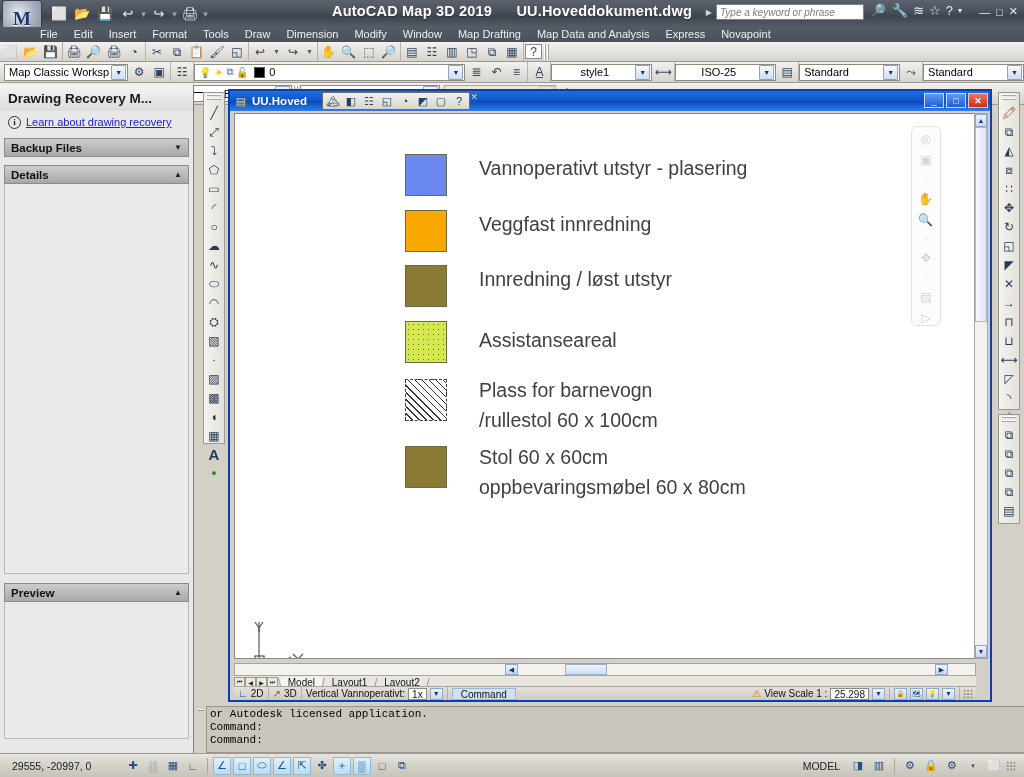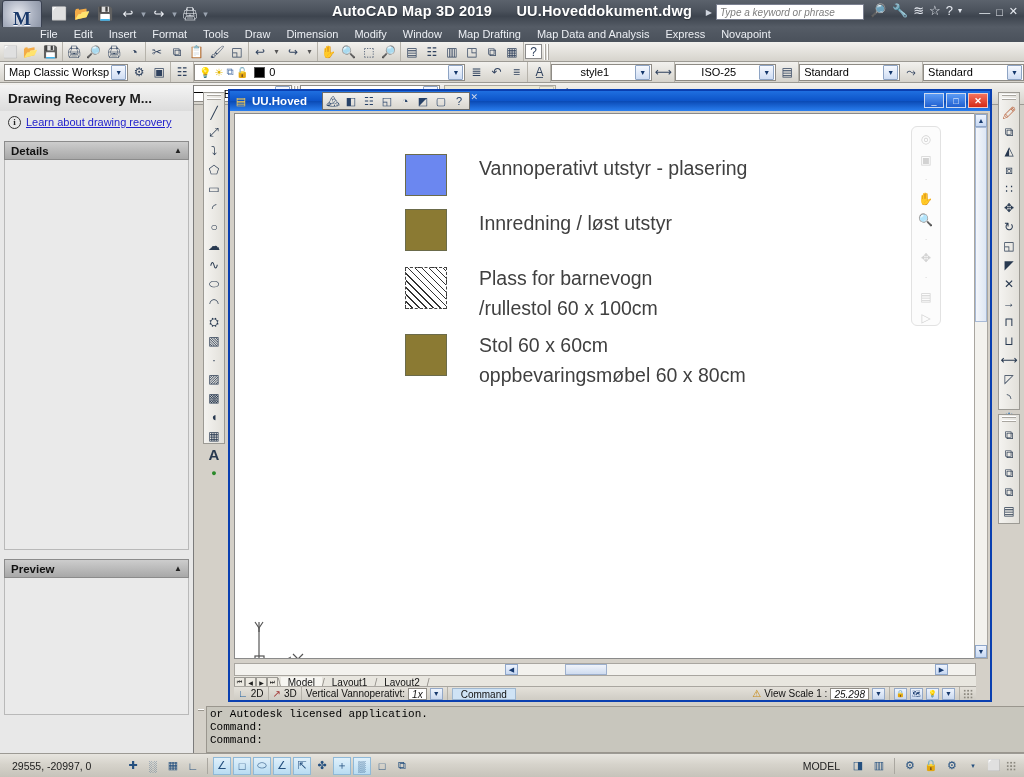--- a/index.html
+++ b/index.html
@@ -237,21 +237,21 @@
   .mtab { padding:0 7px; height:12px; line-height:12px; position:relative; }
   .mtab.active { background:#f6f5f1; font-weight:normal; }
   .tabslash { color:#8e8b85; }
   .mdi-status {
     position:absolute; left:4px; bottom:0; width:742px; height:14px;
     background:linear-gradient(180deg,#e4e1da,#cfccc4);
     border-top:1px solid #a9a6a0; display:flex; align-items:center; font-size:10px; color:#111;
   }
   .st-seg { display:flex; align-items:center; gap:3px; padding:0 4px; height:13px;
             border-right:1px solid #b4b1a9; white-space:nowrap; }
-  .st-box { background:#fff; border:1px solid #8e8b85; padding:0 3px; height:12px; line-height:11px;font-style:italic; }
+  .st-box { background:#fff; border:1px solid #8e8b85; padding:0 3px; height:12px; line-height:11px; }
   .st-btn { width:13px; height:12px; background:linear-gradient(180deg,#eef4fe,#cbd9ef);
             border:1px solid #94a9c8; display:flex; align-items:center; justify-content:center;
             font-size:7px; color:#17396d; }
   .cmdchip { background:#cfe3f5; border:1px solid #9fb7cf; padding:0 8px; height:12px; line-height:11px; }
 
   
   .cmdwin {
     position:absolute; left:196px; top:706px; width:828px; height:47px;
     background:#f97316; display:flex;
   }
@@ -482,20 +482,24 @@
       <div class="tbtn">◧</div>
       <div class="tbtn">☷</div>
     </div>
   </div>
 
   <div class="palette">
     <div class="palette-title">Drawing Recovery M...</div>
     <div class="palette-link">
       <span class="info-icon">i</span>
       <a href="#">Learn about drawing recovery</a>
+    </div>
+    <div class="pbar">
+      <span>Backup Files</span>
+      <span class="chev">▼</span>
     </div>
     <div class="pbar" style="margin-top:8px">
       <span>Details</span>
       <span class="chev">▲</span>
     </div>
     <div class="pbody" id="details-body"></div>
     <div class="pbar" style="margin-top:9px">
       <span>Preview</span>
       <span class="chev">▲</span>
     </div>
@@ -581,23 +585,31 @@
       </div>
     </div>
 
     <div class="canvas">
 
       <div class="legend">
         <div class="lrow">
           <div class="lswatch" style="background:#6b87f0"></div>
           <div class="ltext">Vannoperativt utstyr - plasering</div>
         </div>
+        <div class="lrow" style="margin-top:14px">
+          <div class="lswatch" style="background:#f9a800"></div>
+          <div class="ltext">Veggfast innredning</div>
+        </div>
         <div class="lrow" style="margin-top:13px">
           <div class="lswatch" style="background:#8b7a33"></div>
           <div class="ltext">Innredning / løst utstyr</div>
+        </div>
+        <div class="lrow" style="margin-top:14px">
+          <div class="lswatch dots"></div>
+          <div class="ltext" style="margin-top:5px">Assistanseareal</div>
         </div>
         <div class="lrow tall" style="margin-top:13px">
           <div class="lswatch hatch"></div>
           <div class="ltext">Plass for barnevogn
 /rullestol 60 x 100cm</div>
         </div>
         <div class="lrow tall" style="margin-top:5px">
           <div class="lswatch" style="background:#8b7a33"></div>
           <div class="ltext">Stol 60 x 60cm
 oppbevaringsmøbel 60 x 80cm</div>

